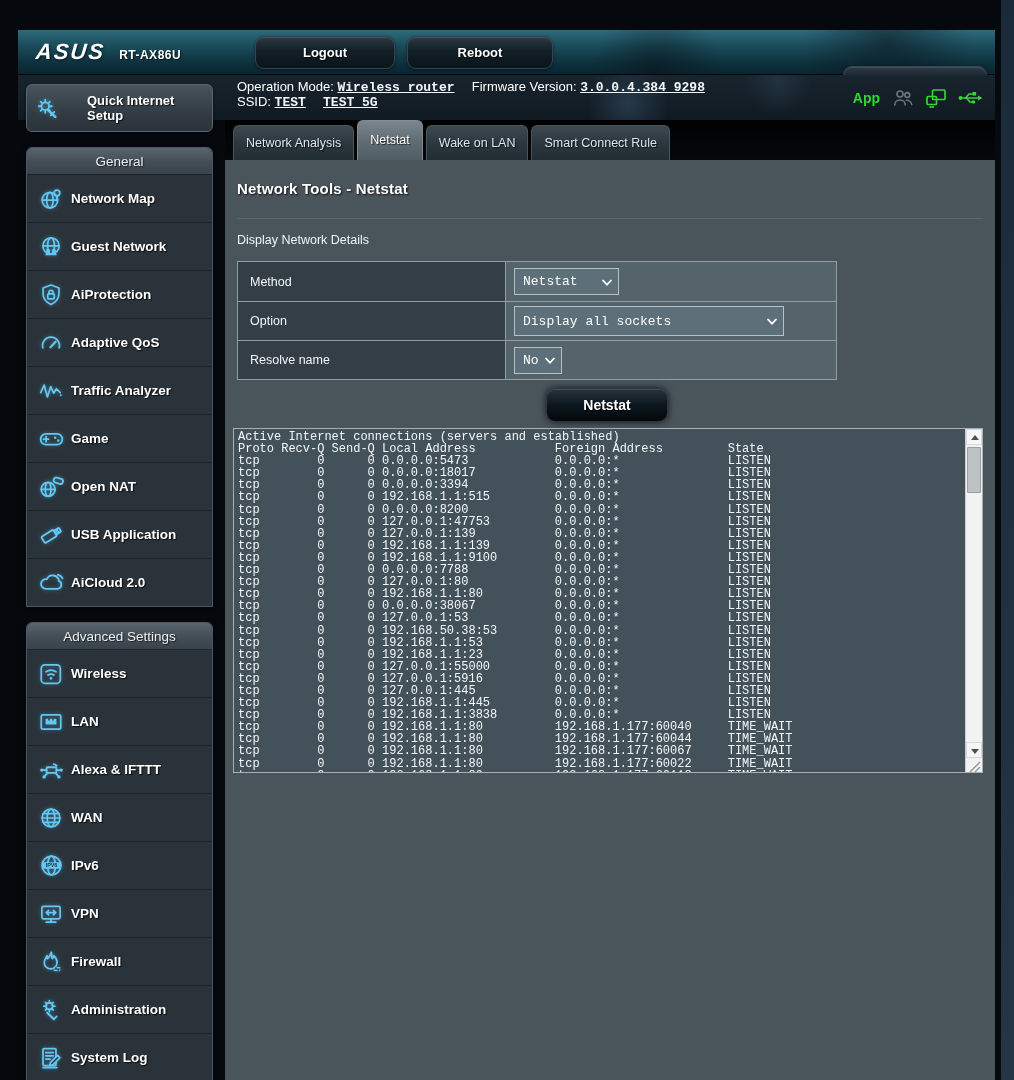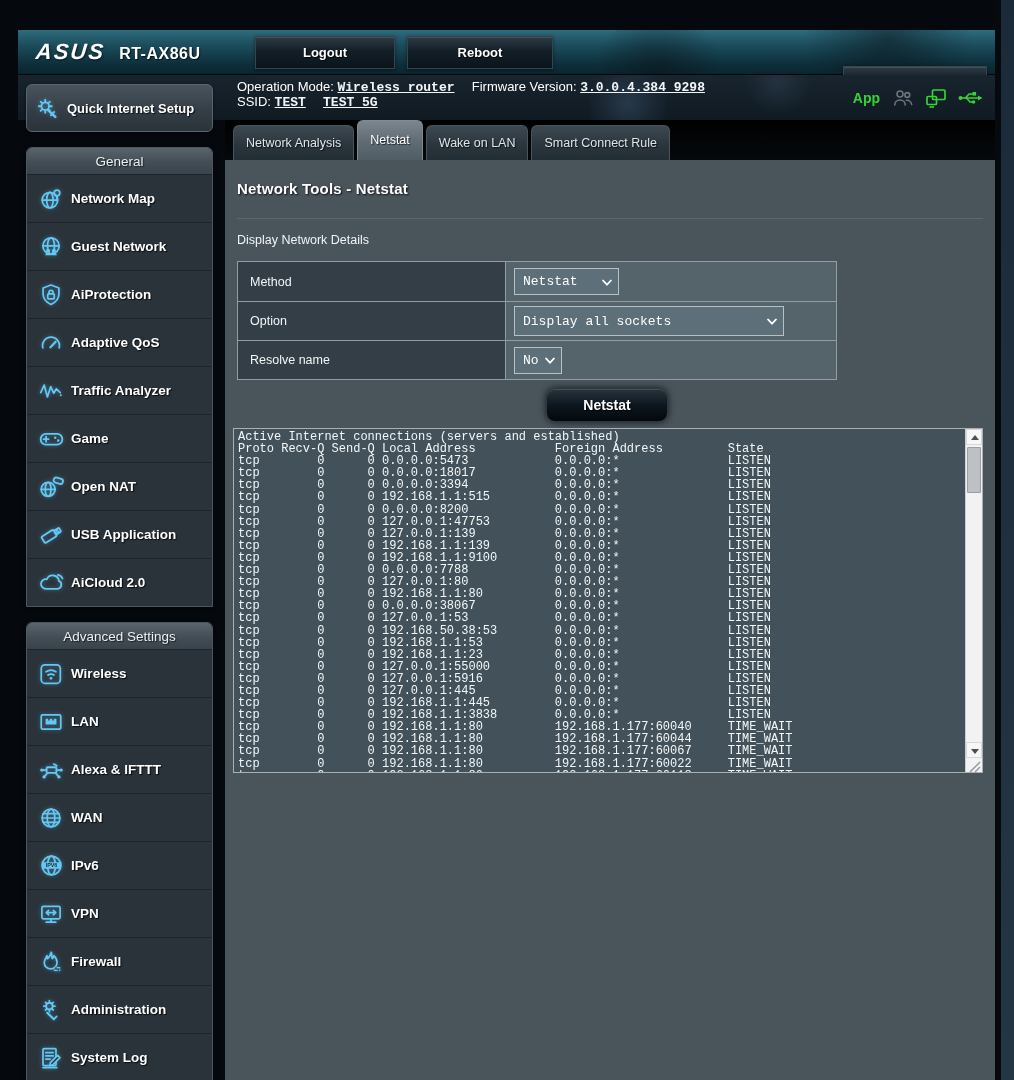--- a/index.html
+++ b/index.html
@@ -21,22 +21,22 @@
   
   .banner { position:absolute; left:0; top:0; width:977px; height:45px;
     background:
       radial-gradient(circle 90px at 640px 40px, rgba(10,20,26,.55), transparent 70%),
       radial-gradient(circle 120px at 870px 10px, rgba(8,16,22,.5), transparent 70%),
       linear-gradient(180deg,#2e6b7d 0%, #1a4a59 38%, #0d2f3b 78%, #0a2630 100%);
     border-bottom:1px solid #02070a; }
   .brand-wrap { position:absolute; left:18px; top:9px; display:flex; align-items:baseline; gap:14px; }
   .brand { font-size:22px; font-weight:bold; font-style:italic; letter-spacing:2px;
     transform:skewX(-6deg); color:#fdfeff; text-shadow:1px 1px 2px rgba(0,0,0,.6); }
-  .model { font-size:16px; font-weight:bold; color:#fff; text-shadow:1px 1px 1px rgba(0,0,0,.7); letter-spacing:.5px; }
-  .pill-btn { position:absolute; height:33px; border-radius:0; cursor:pointer;
+  .model { font-size:12px; font-weight:bold; color:#fff; text-shadow:1px 1px 1px rgba(0,0,0,.7); letter-spacing:.5px; }
+  .pill-btn { position:absolute; height:33px; border-radius:9px; cursor:pointer;
     background:linear-gradient(180deg,#2d3b45 0%, #131f27 45%, #0a141b 100%);
     border:1px solid #36444d; box-shadow:inset 0 1px 0 rgba(255,255,255,.12), 0 1px 3px rgba(0,0,0,.5);
     color:#fff; font-weight:bold; font-size:13px; display:flex; align-items:center; justify-content:center;
     text-shadow:1px 1px 1px rgba(0,0,0,.8); }
   .btn-logout { left:237px; top:6px; width:140px; }
   .btn-reboot { left:389px; top:6px; width:146px; }
   .lang-select { left:825px; top:8px; width:144px; height:30px;margin-top:28px; }
   .lang-select .tri { position:absolute; right:12px; top:12px; width:0; height:0;
     border-left:6px solid transparent; border-right:6px solid transparent; border-top:7px solid #8b969d; }
 
@@ -51,21 +51,21 @@
   .info .val { font-family:"Liberation Mono", monospace; font-weight:bold; text-decoration:underline; font-size:13px; }
   .info .gap { display:inline-block; width:10px; }
   .top-icons { position:absolute; right:12px; top:11px; display:flex; align-items:center; gap:9px; }
   .app-label { color:var(--app-green,#35d435); font-weight:bold; font-size:14px; margin-right:2px; }
   .top-icons .icon svg { display:block; }
 
   
   .sidebar { position:absolute; left:8px; top:54px; width:187px; }
   .qis-card { height:48px; border-radius:6px; border:1px solid #5a656e;
     background:linear-gradient(180deg,#49545d 0%, #343e46 55%, #2a333a 100%);
-    display:flex; align-items:center; cursor:pointer; box-shadow:0 1px 3px rgba(0,0,0,.6); }
+    display:flex; align-items:center; cursor:pointer; box-shadow:0 1px 3px rgba(0,0,0,.6);gap:20px; }
   .qis-card .icon, .side-item .icon { width:40px; display:flex; justify-content:center; align-items:center; flex:0 0 40px;
     filter:drop-shadow(0 0 2px rgba(90,190,245,.45)); }
   .qis-label, .side-label { font-size:13px; font-weight:bold; color:#fff; line-height:15px;
     text-shadow:1px 1px 1px rgba(0,0,0,.8); }
   .section { margin-top:15px; border:1px solid #4c575f; border-radius:6px 6px 0 0; overflow:hidden;
     box-shadow:0 1px 4px rgba(0,0,0,.55); }
   .section-header { height:26px; background:linear-gradient(180deg,#59646c 0%, #434d55 55%, #39434b 100%);
     display:flex; align-items:center; justify-content:center; font-size:13.5px; color:#eaf1f4;
     text-shadow:1px 1px 1px rgba(0,0,0,.6); }
   .side-item { height:48px; background:#2a333a; border-top:1px solid #1d242a;

